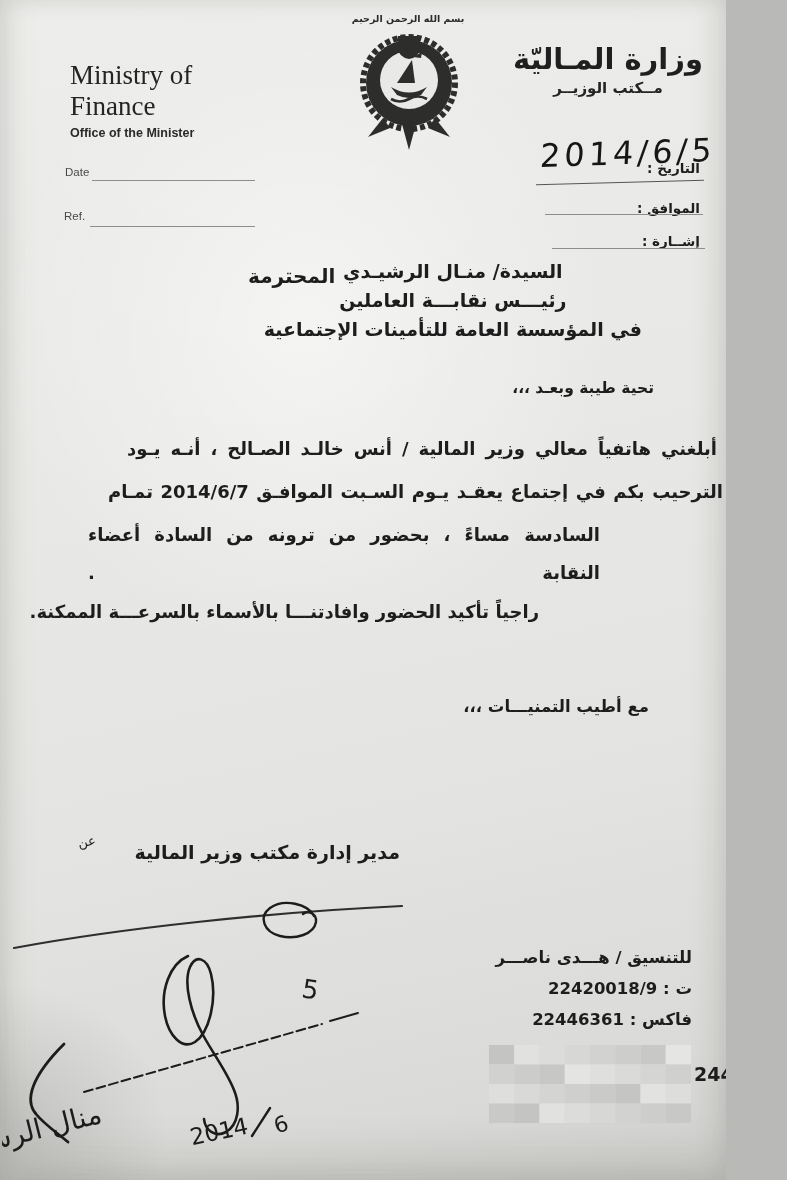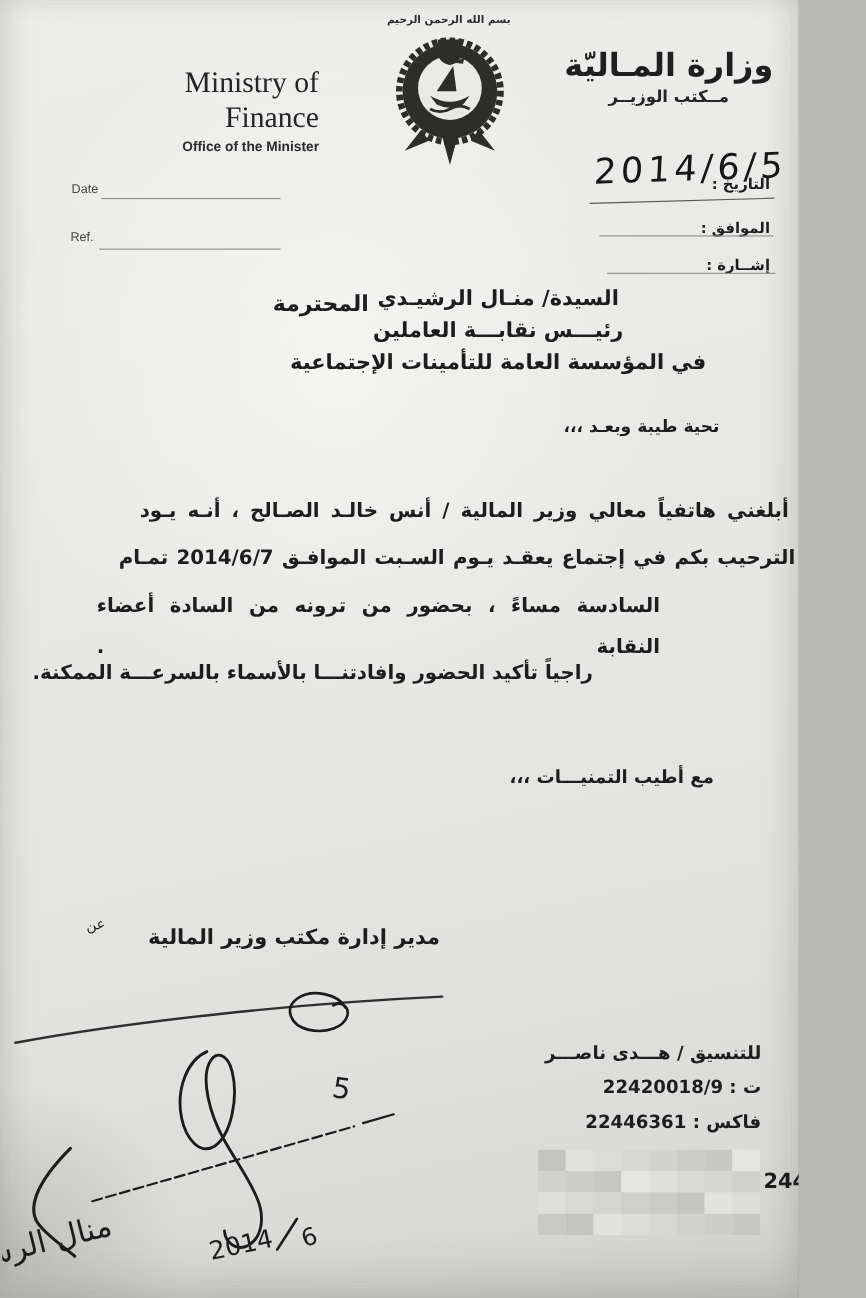--- a/index.html
+++ b/index.html
@@ -38,21 +38,21 @@
       <path d="M41,52 L56,29 L59,52 z" fill="#2d2d2b"></path>
       <path d="M57,26 l9,-5 l-1,6 z" fill="#2d2d2b"></path>
       <path d="M35,56 q18,11 36,0 l-6,8 q-12,6 -24,0 z" fill="#2d2d2b"></path>
       <path d="M35,68 q9,5 18,0 q9,-5 18,0" stroke="#2d2d2b" stroke-width="2.6" fill="none"></path>
       <path d="M27,87 L12,106 L34,97 z" fill="#2d2d2b"></path>
       <path d="M79,87 L94,106 L72,97 z" fill="#2d2d2b"></path>
       <path d="M46,93 L53,119 L60,93 z" fill="#2d2d2b"></path>
     </svg>
   </div>
 
-  <div class="abs" style="left:82px;top:60px;width:208px;text-align:right;">
+  <div class="abs" style="left:70px;top:60px;width:208px;text-align:left;">
     <div class="en-serif" style="font-size:27px;color:#242424;">Ministry of Finance</div>
     <div class="en-sans b" style="font-size:12.5px;color:#2a2a2a;margin-top:4px;">Office of the Minister</div>
   </div>
 
   <div class="abs ar" style="right:22px;top:40px;width:192px;text-align:center;">
     <div class="b" style="font-size:29px;color:#1f1f1f;line-height:38px;">وزارة المـاليّة</div>
     <div class="b" style="font-size:15px;color:#242424;margin-top:1px;">مــكتب الوزيــر</div>
   </div>
 
   <div class="abs en-sans" style="left:65px;top:166px;font-size:11.5px;color:#4a4a48;">Date</div>
@@ -73,21 +73,21 @@
   <div class="abs ar b" style="right:84px;top:257px;text-align:center;font-size:19px;line-height:29px;">
     <div class="nw">السيدة/ منـال الرشيـدي</div>
     <div class="nw">رئيـــس نقابـــة العاملين</div>
     <div class="nw">في المؤسسة العامة للتأمينات الإجتماعية</div>
   </div>
   <div class="abs ar b nw" style="left:248px;top:264px;font-size:20px;">المحترمة</div>
 
   <div class="abs ar b nw" style="right:72px;top:379px;font-size:15.5px;">تحية طيبة وبعـد ،،،</div>
 
   <div class="abs" style="left:88px;top:430px;width:650px;">
-    <div class="jline" style="margin:16px 21px 0 39px;">أبلغني هاتفياً معالي وزير المالية / أنس خالـد الصـالح ، أنـه يـود</div>
+    <div class="jline" style="margin:0 21px 0 39px;">أبلغني هاتفياً معالي وزير المالية / أنس خالـد الصـالح ، أنـه يـود</div>
     <div class="jline" style="margin:0 15px 0 20px;">الترحيب بكم في إجتماع يعقـد يـوم السـبت الموافـق 2014/6/7 تمـام</div>
     <div class="jline" style="margin:0 138px 0 0;">السادسة مساءً ، بحضور من ترونه من السادة أعضاء النقابة .</div>
   </div>
 
   <div class="abs ar b nw" style="right:187px;top:601px;font-size:18px;">راجياً تأكيد الحضور وافادتنـــا بالأسماء بالسرعـــة الممكنة.</div>
 
   <div class="abs ar b nw" style="right:77px;top:697px;font-size:16.5px;">مع أطيب التمنيـــات ،،،</div>
 
   <div class="abs ar b nw" style="left:100px;top:841px;width:300px;text-align:right;font-size:19px;">
     <span>مدير إدارة مكتب وزير المالية</span>

